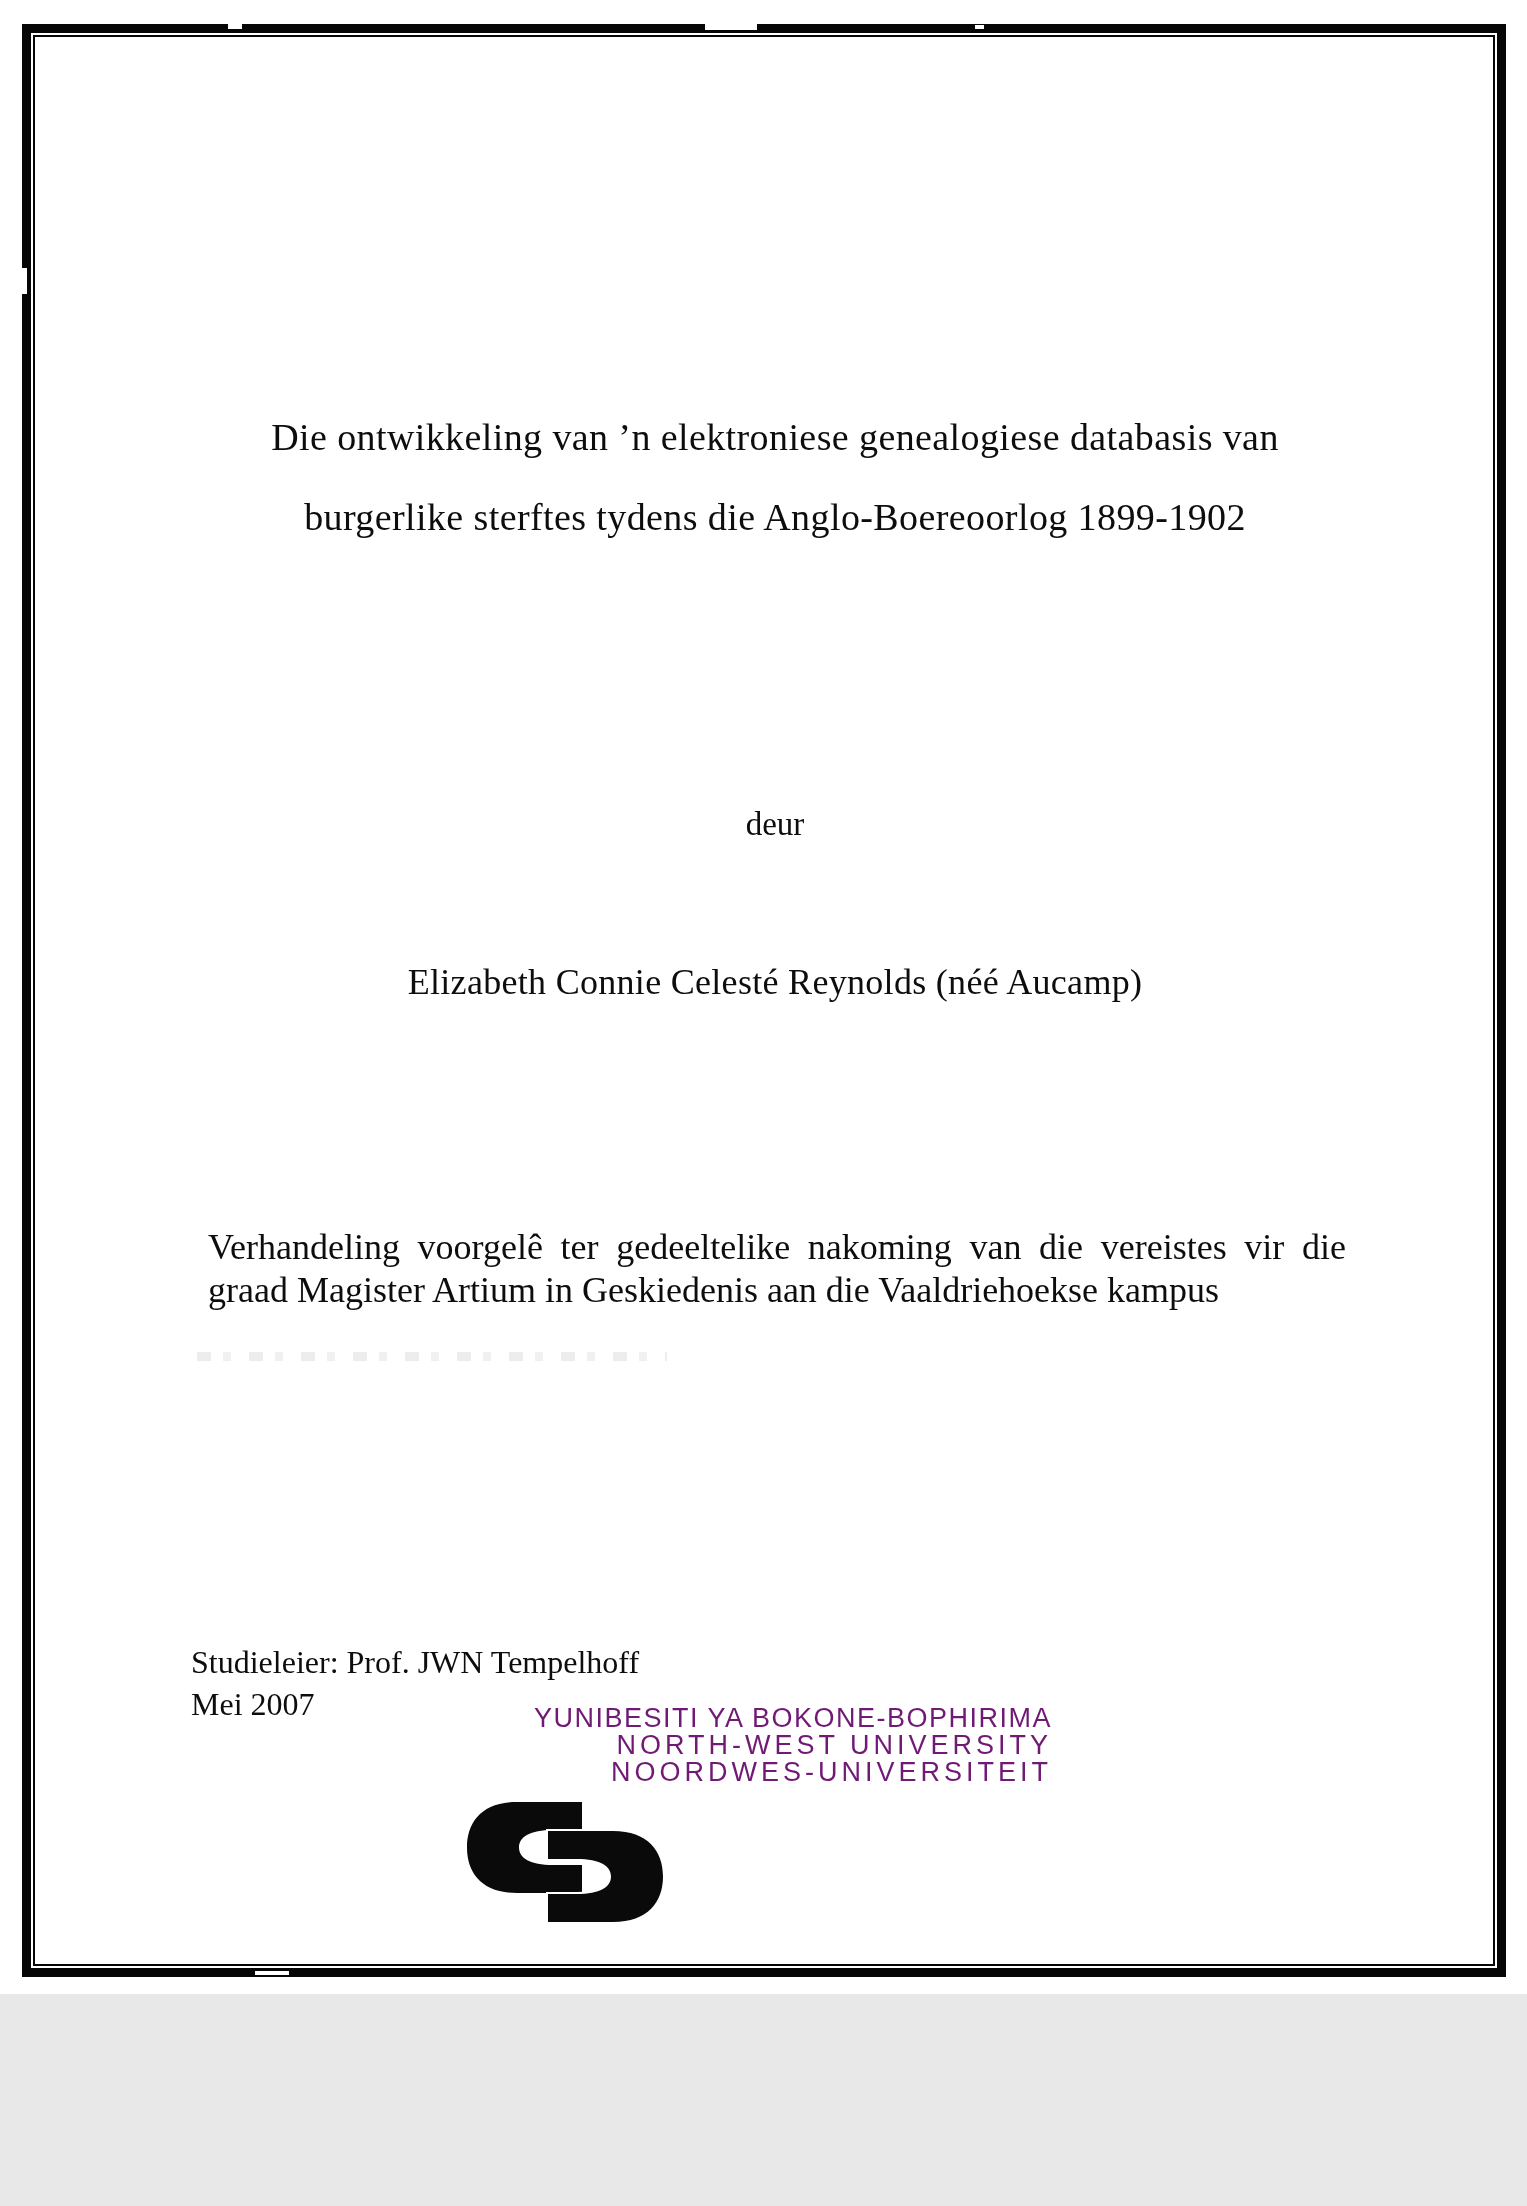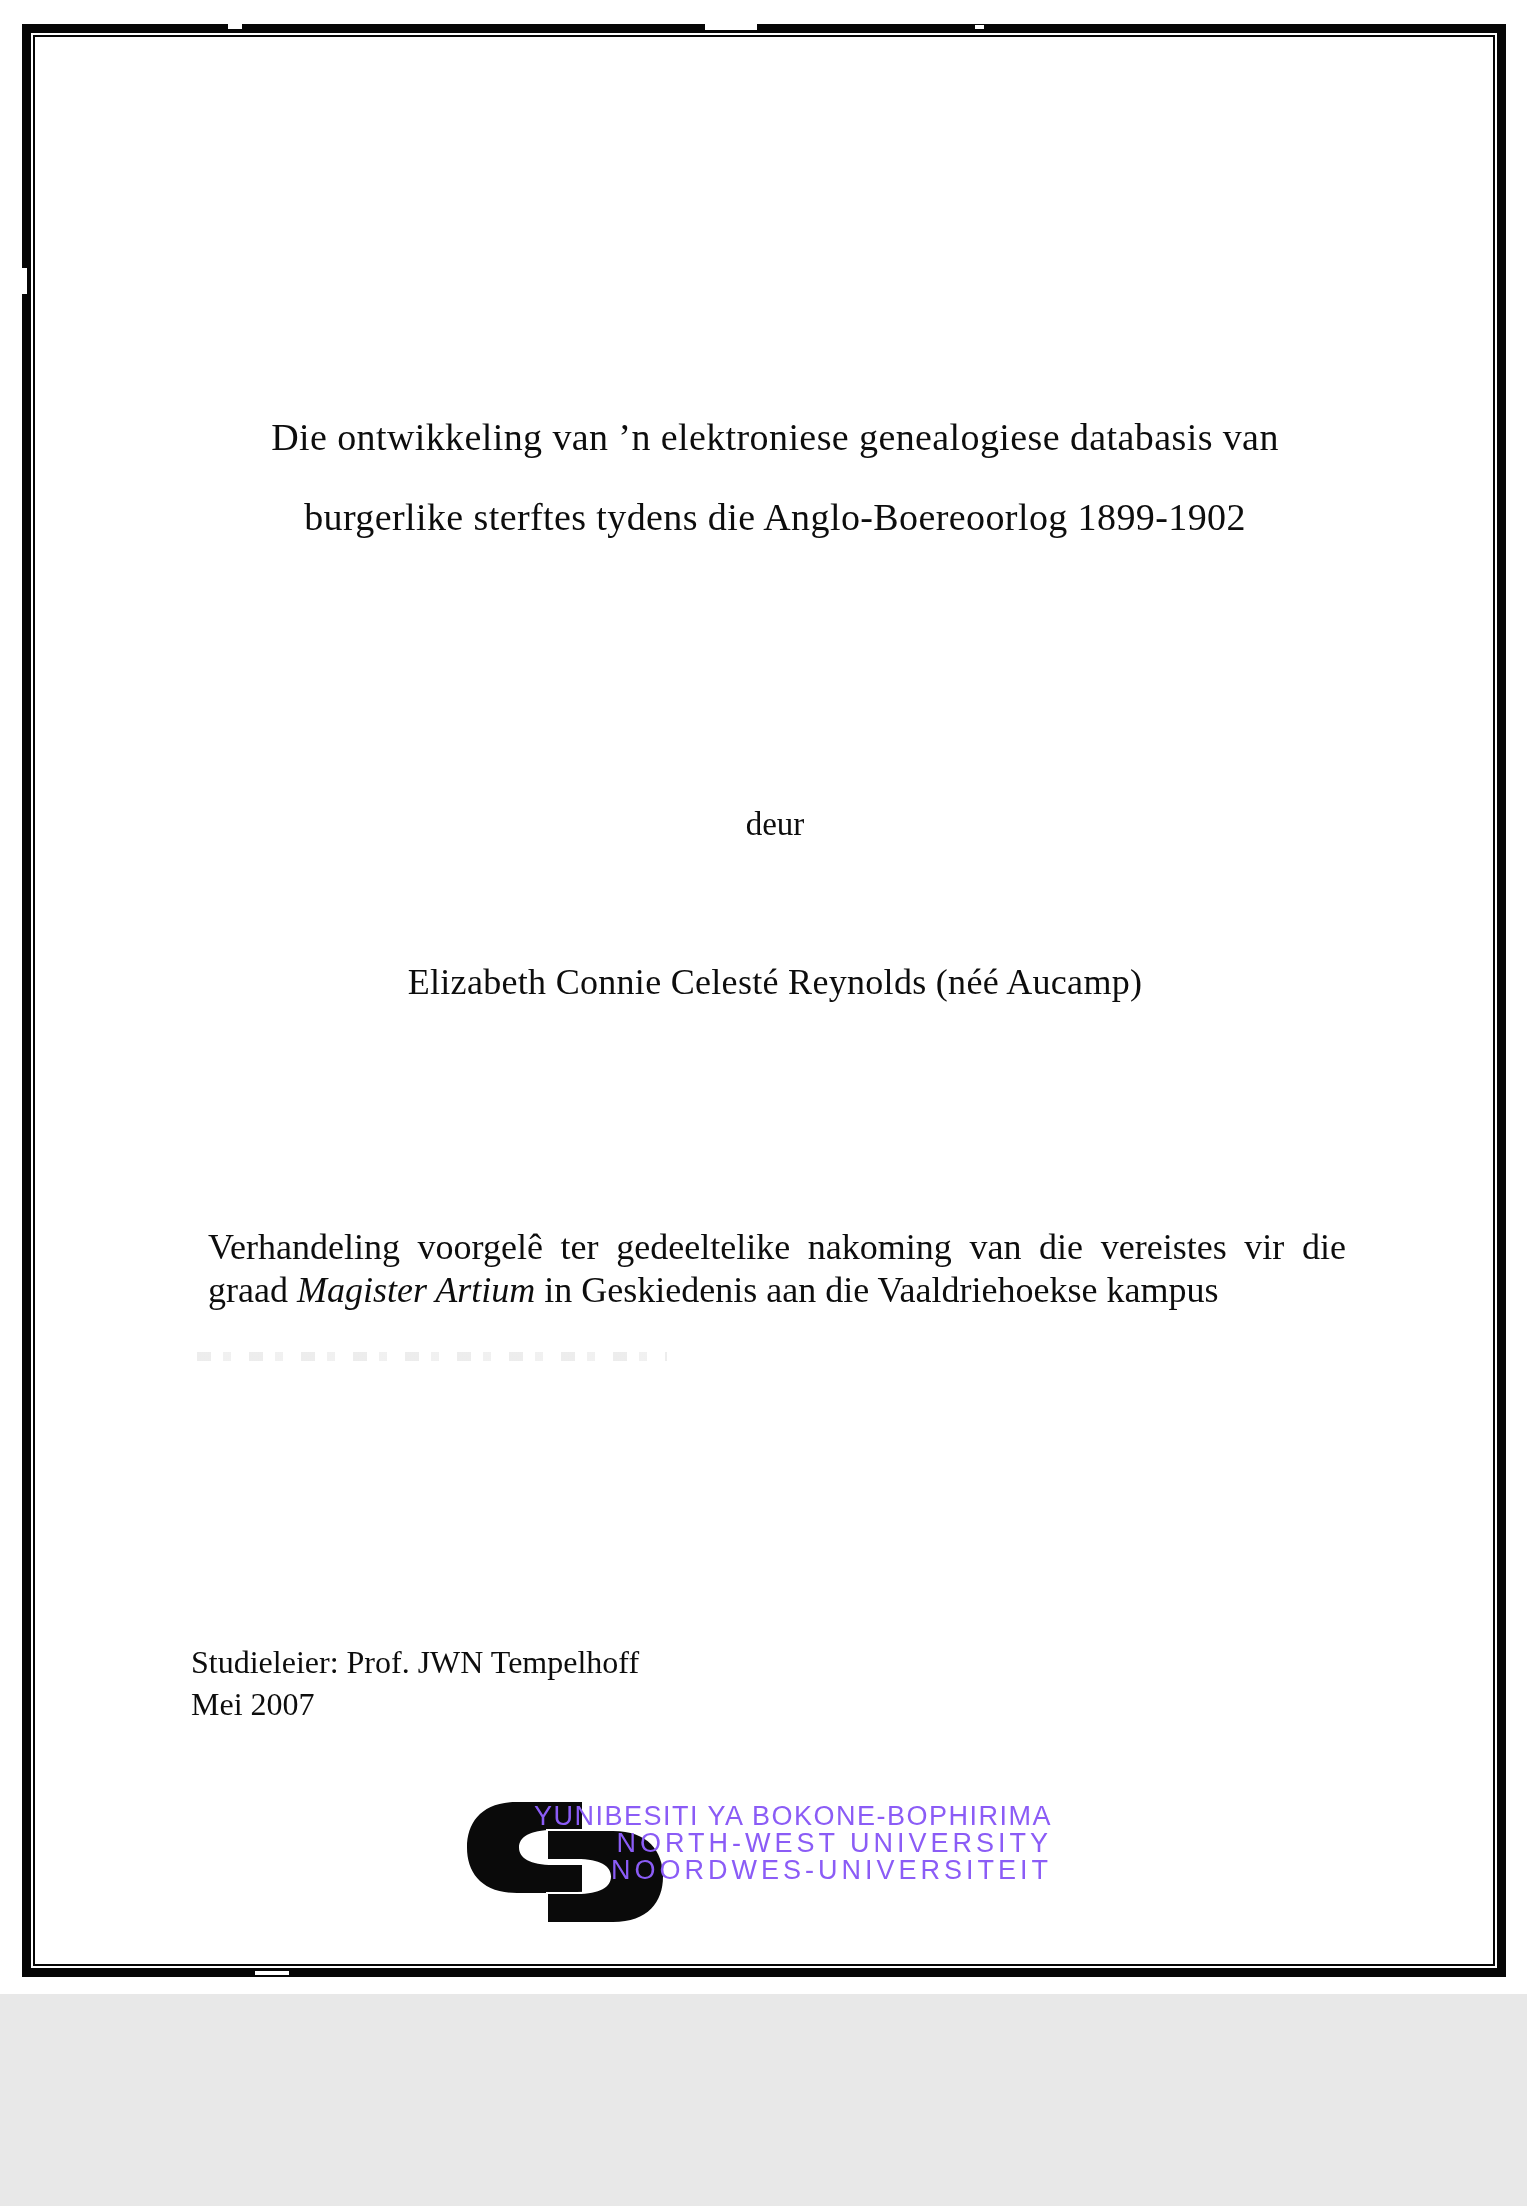--- a/index.html
+++ b/index.html
@@ -66,21 +66,21 @@
     left: 208px;
     top: 1226px;
     width: 1138px;
     font-size: 36px;
     line-height: 43px;
   }
   .statement .justified {
     text-align: justify;
     text-align-last: justify;
   }
-  .statement .italic { font-style: italic; }
+  .statement .italic { }
 
   
   .smudge {
     position: absolute;
     left: 197px; top: 1352px; width: 470px; height: 9px;
     background: repeating-linear-gradient(90deg,
       #9a9a9a 0 14px, transparent 14px 26px, #b0b0b0 26px 34px, transparent 34px 52px);
     opacity: 0.18;
   }
 
@@ -97,29 +97,29 @@
     position: absolute;
     left: 465px;
     top: 1800px;
     width: 200px;
     height: 124px;
   }
 
   .logo-text {
     position: absolute;
     left: 540px;
-    top: 1803px;
+    top: 1705px;
     width: 512px;
     display: flex;
     flex-direction: column;
     align-items: flex-end;
     font-family: "Liberation Sans", "DejaVu Sans", sans-serif;
     font-size: 27px;
     line-height: 27px;
-    color: #8b5cf6;
+    color: #701a75;
   }
   .logo-text .l1 { letter-spacing: 1.5px; white-space: nowrap; }
   .logo-text .l2 { letter-spacing: 4px;   white-space: nowrap; }
   .logo-text .l3 { letter-spacing: 4px;   white-space: nowrap; }
 </style>
 </head>
 <body>
 
 <div class="page">
 

